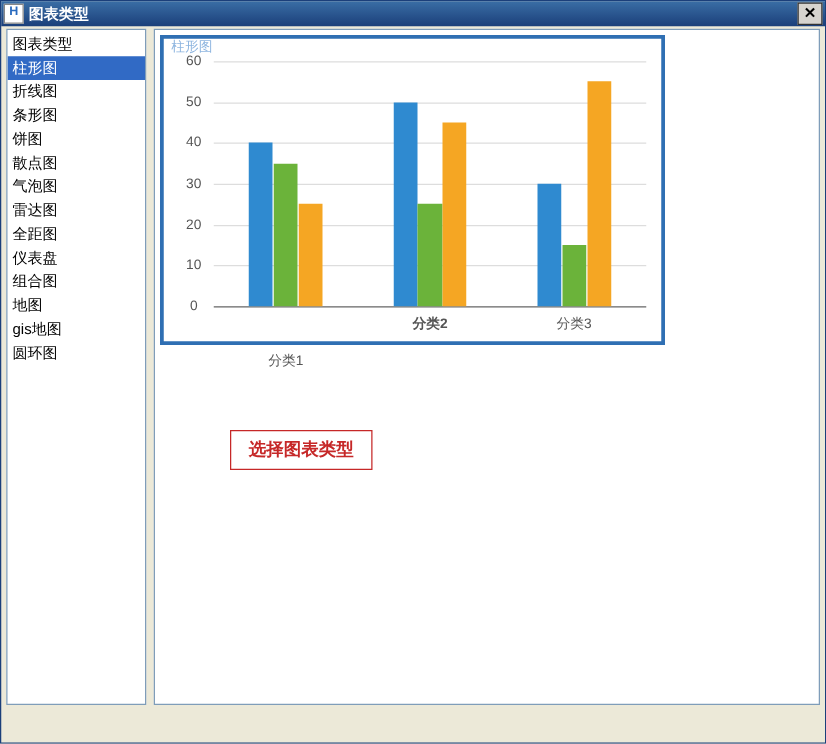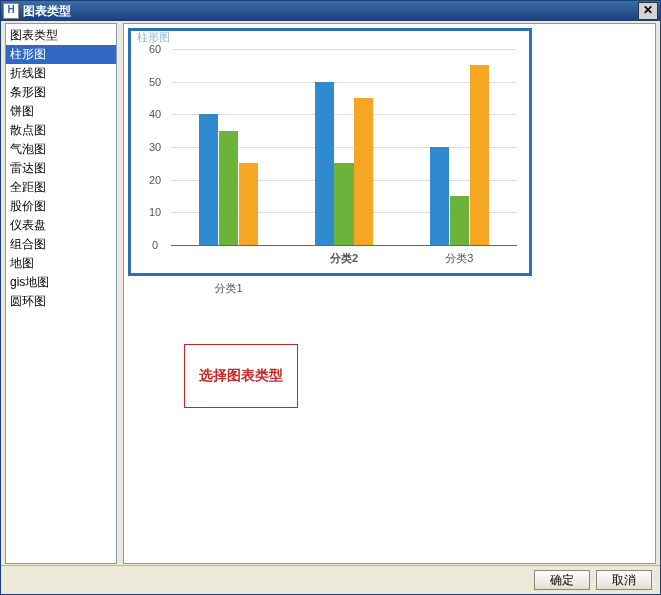--- a/index.html
+++ b/index.html
@@ -15,21 +15,21 @@
   .listpanel .item.selected{background:#316ac5;color:#fff;}
   .preview{flex:1;margin-left:6px;border:1px solid #7f9db9;background:#fff;box-sizing:border-box;position:relative;padding:4px;}
   .chartframe{border:3px solid #2f6fb3;position:relative;width:404px;height:248px;box-sizing:border-box;}
   .chartframe .frametitle{position:absolute;top:-1px;left:6px;font-size:11px;color:#8fb6e0;background:transparent;}
   .plot{position:absolute;left:40px;top:18px;right:12px;bottom:28px;}
   .plot .grid{position:absolute;left:0;right:0;height:0;border-top:1px solid #ddd;}
   .plot .axis{position:absolute;left:0;right:0;bottom:0;border-top:1px solid #666;}
   .plot .ytick{position:absolute;left:-28px;width:24px;text-align:center;font-size:11px;color:#555;transform:translateY(-50%);}
   .plot .bar{position:absolute;bottom:0;}
   .plot .xlabel{position:absolute;top:100%;margin-top:6px;text-align:center;font-size:11px;color:#555;width:60px;transform:translateX(-50%);}
-  .callout{position:absolute;left:60px;top:320px;border:1px solid #c62828;padding:22px 14px;color:#c62828;font-weight:bold;font-size:14px;background:#fff;}
+  .callout{position:absolute;left:60px;top:320px;border:1px solid #c62828;padding:6px 14px;color:#c62828;font-weight:bold;font-size:14px;background:#fff;}
   .footer{position:absolute;left:0;right:0;bottom:0;height:28px;border-top:1px solid #b9b4a6;display:flex;justify-content:flex-end;align-items:center;padding-right:8px;gap:6px;background:#ece9d8;}
   .btn{min-width:56px;height:20px;border:1px solid #8a867a;background:linear-gradient(#fefefe,#e3e0d1);font-size:12px;cursor:pointer;padding:0 8px;}
 </style>
 </head>
 <body>
 
 <div class="window">
   <div class="titlebar">
     <div class="appicon">H</div>
     <div class="title">图表类型</div>
@@ -41,21 +41,20 @@
       <div class="hdr">图表类型</div>
       <div id="list-items">
           <div class="item selected">柱形图</div>
           <div class="item">折线图</div>
           <div class="item">条形图</div>
           <div class="item">饼图</div>
           <div class="item">散点图</div>
           <div class="item">气泡图</div>
           <div class="item">雷达图</div>
           <div class="item">全距图</div>
-          <div class="item">股价图</div>
           <div class="item">仪表盘</div>
           <div class="item">组合图</div>
           <div class="item">地图</div>
           <div class="item">gis地图</div>
           <div class="item">圆环图</div>
         </div>
     </div>
 
     <div class="preview">
       <div class="chartframe">
@@ -86,17 +85,13 @@
             <div class="xlabel" style="left: 83.3333%;">分类3</div>
             <div class="bar" style="left: 74.8833%; width: 5.5%; height: 50%; background: rgb(47, 138, 208);"></div>
             <div class="bar" style="left: 80.5833%; width: 5.5%; height: 25%; background: rgb(107, 179, 58);"></div>
             <div class="bar" style="left: 86.2833%; width: 5.5%; height: 91.6667%; background: rgb(245, 166, 35);"></div>
           </div>
       </div>
       <div class="callout">选择图表类型</div>
     </div>
   </div>
 
-  <div class="footer">
-    <button class="btn">确定</button>
-    <button class="btn">取消</button>
-  </div>
 </div>
 
 </body></html>

